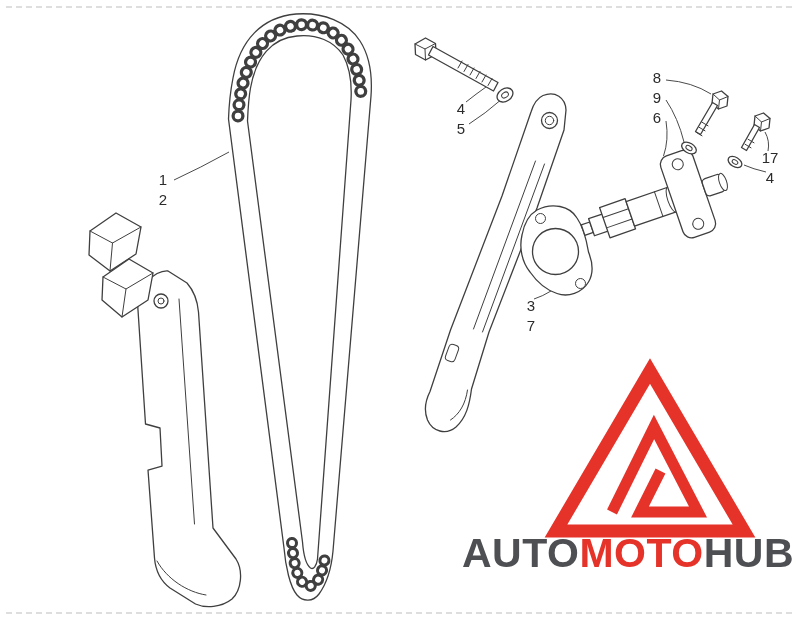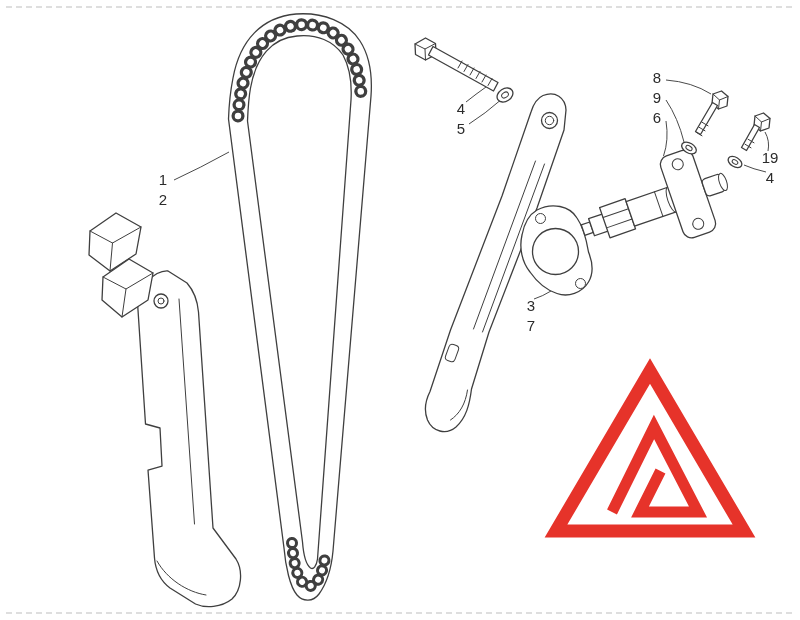--- a/index.html
+++ b/index.html
@@ -175,18 +175,21 @@
   <div class="callout" style="left:518px;top:296px;">
     <span>3</span>
     <span>7</span>
   </div>
   <div class="callout" style="left:644px;top:68px;">
     <span>8</span>
     <span>9</span>
     <span>6</span>
   </div>
   <div class="callout" style="left:757px;top:148px;">
-    <span>19</span>
+    <span>17</span>
     <span>4</span>
   </div>
 
+  <div class="wm">
+    <span class="wm-dark">AUTO</span><span class="wm-red">MOTO</span><span class="wm-dark">HUB</span>
+  </div>
 
 </div>
 
 </body></html>

